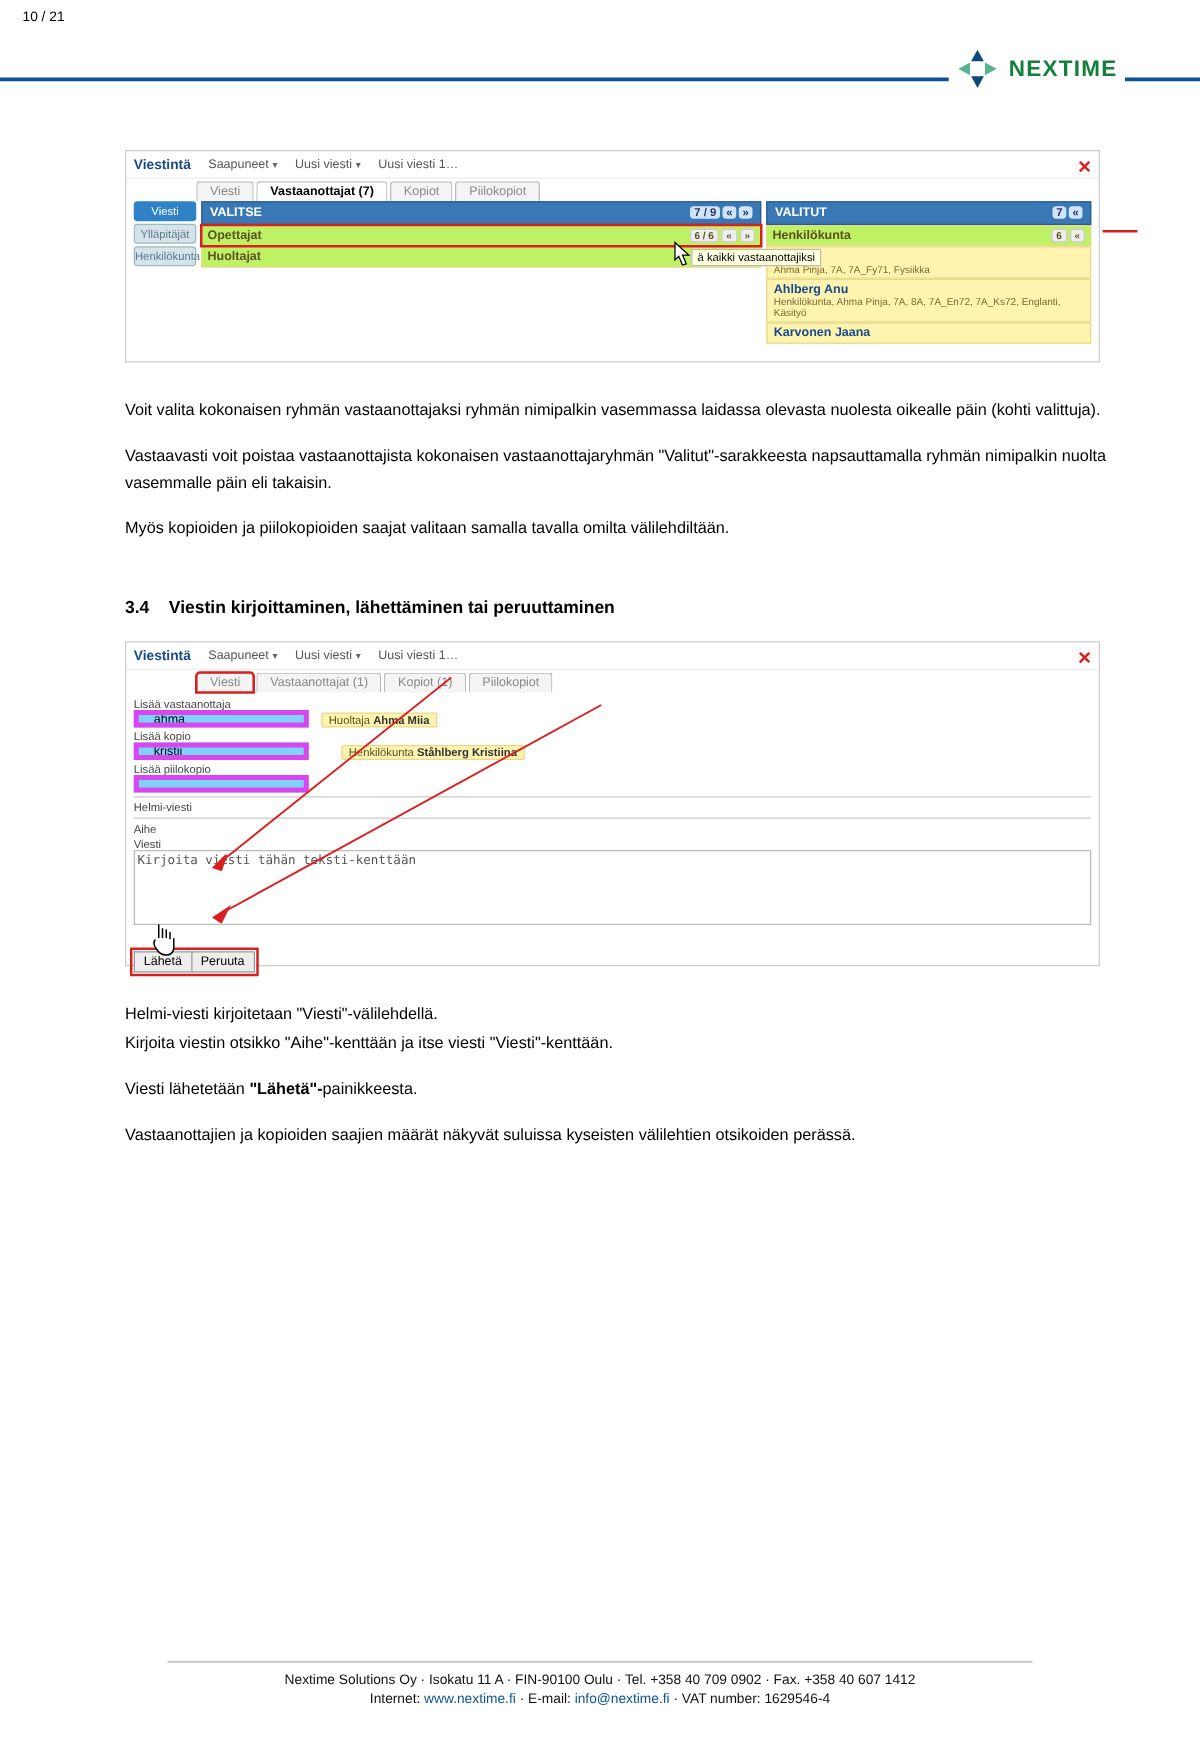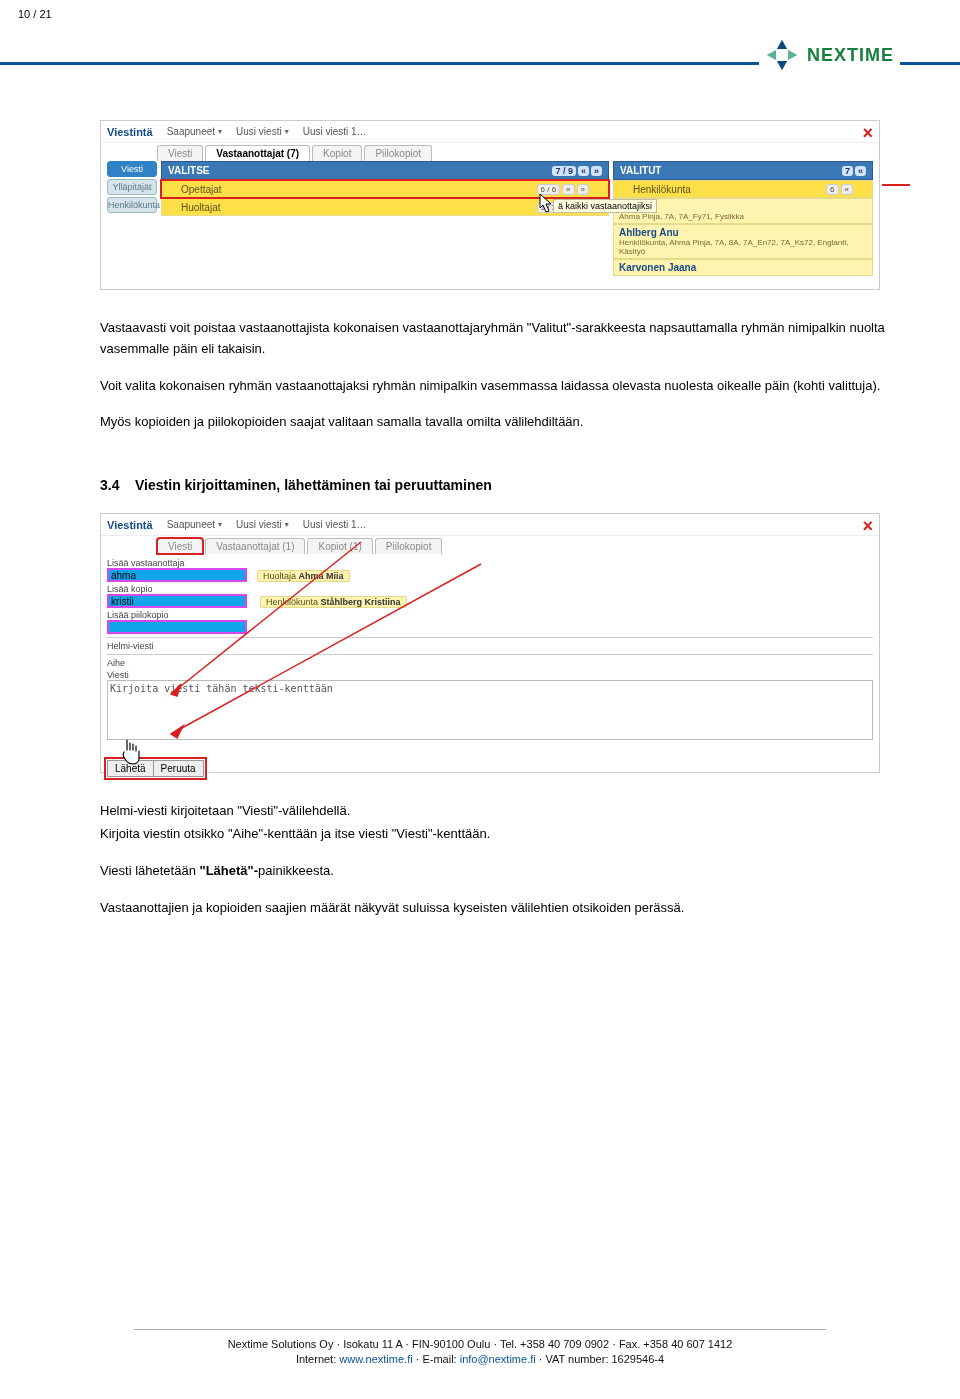--- a/index.html
+++ b/index.html
@@ -58,23 +58,24 @@
   .sidebtn.blue { background:#2f82c5; color:#fff; border-color:#2f82c5; }
 
   .listcol { flex:1; }
   .listhdr {
     background:#3a78b5; color:#fff; font-weight:bold; font-size:10px;
     padding:3px 6px; display:flex; justify-content:space-between; align-items:center;
     border:1px solid #2a5a90;
   }
   .listhdr .hbtns span { display:inline-block; background:#cfe4ff; color:#335; border-radius:3px; padding:0 3px; margin-left:2px; font-size:9px; }
   .yrow {
-    background:#fde047; border:1px solid #e6d98a; color:#5a5020;
-    padding:2px 19px; display:flex; justify-content:space-between; align-items:center;
+    background:#bef264; border:1px solid #e6d98a; color:#5a5020;
+    padding:2px 4px; display:flex; justify-content:space-between; align-items:center;
     font-size:10px;
+    font-weight:bold;
   }
   .yrow .rbtns span { display:inline-block; background:#eee; border:1px solid #ccc; border-radius:3px; padding:0 3px; margin-left:2px; font-size:8px; }
   .yrow.hl { outline:2px solid #d92020; outline-offset:-1px; }
   .rightcol { width:260px; }
   .rightcol .yitem { background:#fff3b0; border:1px solid #e6d98a; padding:2px 5px; }
   .rightcol .yitem .name { color:#164a8a; font-weight:bold; }
   .rightcol .yitem .meta { color:#7a6a30; font-size:8px; }
   .cursor1 {
     position:absolute; top:72px; left:438px; width:16px; height:22px;
   }
@@ -93,21 +94,21 @@
 
   
   .shot2 {
     border:1px solid #ccc; background:#fff;
     width:780px; height:260px; position:relative;
     margin: 10px 0 28px 0; font-size:10px;
   }
   .formarea { padding:2px 6px; }
   .flabel { color:#444; font-size:9px; margin-top:2px;}
   .finput {
-    width:100%; border:2px solid #d946ef; height:14px; font-size:10px; padding:0 2px; background:#0ea5e9;
+    width:100%; border:4px solid #d946ef; height:14px; font-size:10px; padding:0 12px; background:#7dd3fc;
   }
   .pill { display:inline-block; background:#fff3b0; border:1px solid #e6d98a; color:#5a5020; padding:0 5px; font-size:9px; border-radius:2px; margin-left:6px;}
   .pill .pname { color:#333; font-weight:bold; }
   .hr { border:0; border-top:1px solid #ccc; margin:3px 0;}
   .textarea { width:100%; height:60px; border:1px solid #bbb; font-size:10px; font-family:monospace; padding:2px; color:#555; resize:none;}
   .btnrow { margin-top:10px; }
   .btnrow .sbtn { border:1px solid #999; background:#eee; font-size:10px; padding:2px 7px; border-right:none; }
   .btnrow .sbtn:last-child { border-right:1px solid #999; }
   .btnrow { outline:2px solid #d92020; outline-offset:1px; display:inline-flex;}
   .cursor2 { position:absolute; bottom:4px; left:18px; }
@@ -201,22 +202,22 @@
         </div>
       </div>
     </div>
     <svg class="cursor1" viewBox="0 0 16 22">
       <path d="M1,1 L1,15 L4,12 L7,19 L10,18 L7,11 L12,11 Z" fill="#fff" stroke="#000" stroke-width="1"></path>
     </svg>
     <div class="tooltip1">ä kaikki vastaanottajiksi</div>
   </div>
   <div class="redline1"></div>
 
+  <p class="para">Voit valita kokonaisen ryhmän vastaanottajaksi ryhmän nimipalkin vasemmassa laidassa olevasta nuolesta oikealle päin (kohti valittuja).</p>
   <p class="para">Vastaavasti voit poistaa vastaanottajista kokonaisen vastaanottajaryhmän "Valitut"-sarakkeesta napsauttamalla ryhmän nimipalkin nuolta vasemmalle päin eli takaisin.</p>
-  <p class="para">Voit valita kokonaisen ryhmän vastaanottajaksi ryhmän nimipalkin vasemmassa laidassa olevasta nuolesta oikealle päin (kohti valittuja).</p>
   <p class="para">Myös kopioiden ja piilokopioiden saajat valitaan samalla tavalla omilta välilehdiltään.</p>
 
   <div class="h2">
     <span>3.4</span>&nbsp;&nbsp;&nbsp;
     <span>Viestin kirjoittaminen, lähettäminen tai peruuttaminen</span>
   </div>
 
   <div class="shot2">
     <div class="toprow">
       <span class="viestinta">Viestintä</span>
@@ -238,21 +239,21 @@
       <div class="tab">Piilokopiot</div>
     </div>
     <div class="formarea">
       <div style="display:flex; align-items:flex-end; gap:4px;">
         <div style="width:140px;">
           <div class="flabel">Lisää vastaanottaja</div>
           <input class="finput" value="ahma" style="">
         </div>
         <span class="pill"><span>Huoltaja</span> <span class="pname">Ahma Miia</span></span>
       </div>
-      <div style="display:flex; align-items:flex-end; gap:7px;">
+      <div style="display:flex; align-items:flex-end; gap:20px;">
         <div style="width:140px;">
           <div class="flabel">Lisää kopio</div>
           <input class="finput" value="kristii" style="">
         </div>
         <span class="pill"><span>Henkilökunta</span> <span class="pname">Ståhlberg Kristiina</span></span>
       </div>
       <div style="width:140px;">
         <div class="flabel">Lisää piilokopio</div>
         <input class="finput" value="" style="">
       </div>

